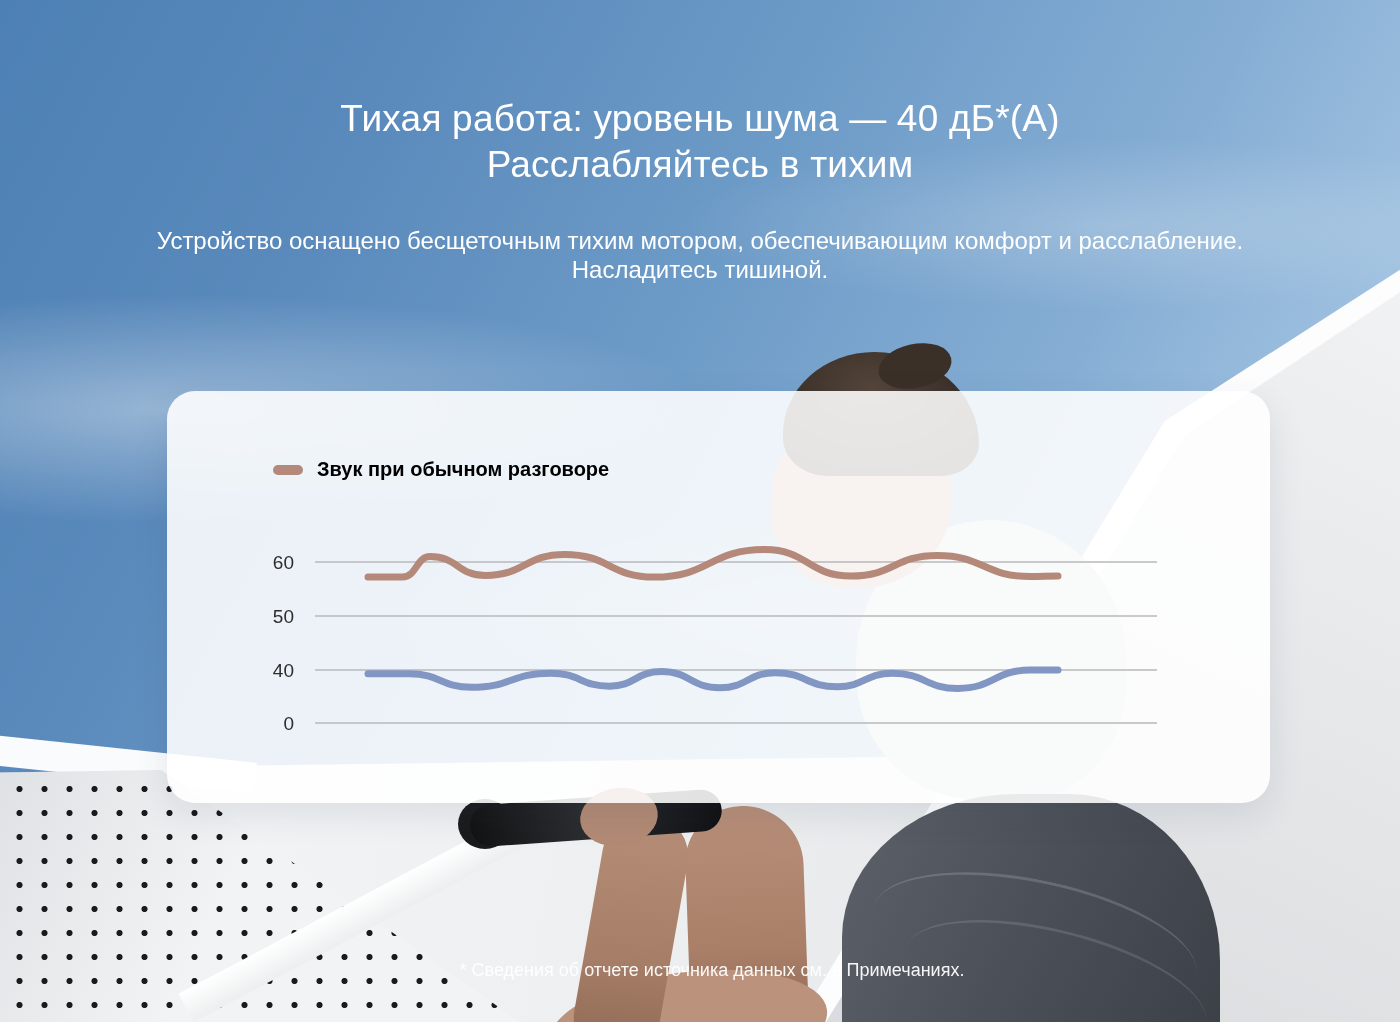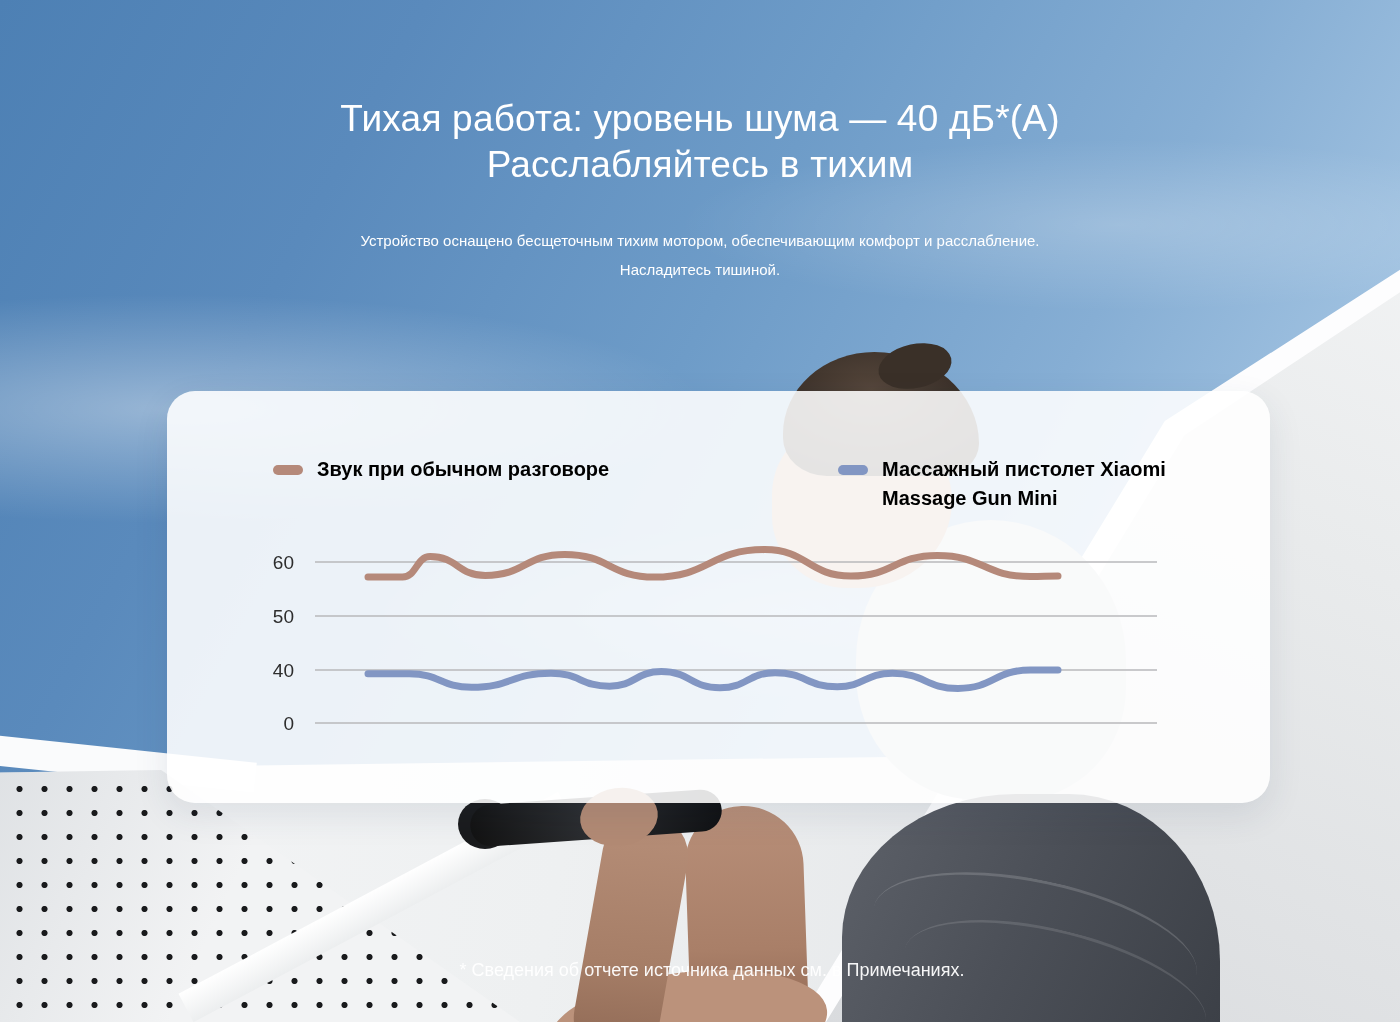--- a/index.html
+++ b/index.html
@@ -59,21 +59,21 @@
     border-radius:46% 40% 0 0 / 62% 72% 0 0;}
   .shorts-seam1{position:absolute;left:870px;top:880px;width:330px;height:120px;border:0;
     border-top:3px solid rgba(255,255,255,.16);border-radius:50%;transform:rotate(12deg);background:transparent;}
   .shorts-seam2{position:absolute;left:900px;top:930px;width:310px;height:110px;
     border-top:3px solid rgba(255,255,255,.12);border-radius:50%;transform:rotate(14deg);background:transparent;}
 
   
   .title{position:absolute;left:0;top:96px;width:100%;text-align:center;color:#ffffff;
     font-size:37px;font-weight:400;line-height:46px;letter-spacing:.2px;}
   .subtitle{position:absolute;left:0;top:226px;width:100%;text-align:center;color:#ffffff;
-    font-size:15px;font-weight:400;line-height:29px;}
+    font-size:24px;font-weight:400;line-height:29px;}
   .footnote{position:absolute;left:0;top:960px;width:100%;text-align:center;
     color:rgba(255,255,255,.95);font-size:18px;font-weight:400;padding-left:12px;}
 
   
   .chart-card{position:absolute;left:167px;top:391px;width:1103px;height:412px;border-radius:28px;
     background:rgba(255,255,255,.88);box-shadow:0 12px 34px rgba(40,60,90,.10);}
   .chart-svg{position:absolute;inset:0;width:1103px;height:412px;pointer-events:none;}
   .legend-item{position:absolute;display:flex;align-items:flex-start;gap:14px;}
   .legend-item.one{left:106px;top:64px;}
   .legend-item.two{left:671px;top:64px;width:360px;}
@@ -127,21 +127,17 @@
         <line x1="148" y1="332" x2="990" y2="332" stroke="#b8b9bb" stroke-width="1.3"></line>
         <text x="127" y="339" text-anchor="end" font-size="19" fill="#2d2d2d" font-family="Liberation Sans, DejaVu Sans, sans-serif">0</text>
         <path d="M 201.0 186.1 C 218.3 186.1, 218.3 186.1, 235.5 186.1 C 249.3 186.1, 249.3 165.6, 263.1 165.6 C 290.7 165.6, 290.7 184.5, 318.3 184.5 C 358.0 184.5, 358.0 163.4, 397.6 163.4 C 442.5 163.4, 442.5 186.1, 487.3 186.1 C 542.5 186.1, 542.5 158.6, 597.8 158.6 C 640.9 158.6, 640.9 185.0, 684.0 185.0 C 727.1 185.0, 727.1 164.5, 770.3 164.5 C 816.8 164.5, 816.8 185.6, 863.4 185.6 C 877.2 185.6, 877.2 185.0, 891.0 185.0" fill="none" stroke="#b5897a" stroke-width="7" stroke-linecap="round"></path>
         <path d="M 201.0 282.8 C 221.7 282.8, 221.7 282.8, 242.4 282.8 C 273.4 282.8, 273.4 296.3, 304.5 296.3 C 344.2 296.3, 344.2 282.2, 383.9 282.2 C 413.2 282.2, 413.2 295.2, 442.5 295.2 C 468.4 295.2, 468.4 280.6, 494.3 280.6 C 523.6 280.6, 523.6 296.8, 552.9 296.8 C 580.5 296.8, 580.5 281.7, 608.1 281.7 C 639.1 281.7, 639.1 295.7, 670.2 295.7 C 697.8 295.7, 697.8 282.2, 725.4 282.2 C 758.2 282.2, 758.2 297.4, 790.9 297.4 C 827.2 297.4, 827.2 279.0, 863.4 279.0 C 877.2 279.0, 877.2 279.0, 891.0 279.0" fill="none" stroke="#8296c3" stroke-width="7" stroke-linecap="round"></path>
       </svg>
 
     <div class="legend-item one">
       <span class="legend-swatch" style="background: rgb(181, 137, 122);"></span>
       <span class="legend-label">Звук при обычном разговоре</span>
     </div>
-    <div class="legend-item two">
-      <span class="legend-swatch" style="background: rgb(130, 150, 195);"></span>
-      <span class="legend-label">Массажный пистолет Xiaomi Massage Gun Mini</span>
-    </div>
   </section>
 
   <div class="footnote">* Сведения об отчете источника данных см. в Примечаниях.</div>
 
 </div>
 
 </body></html>

